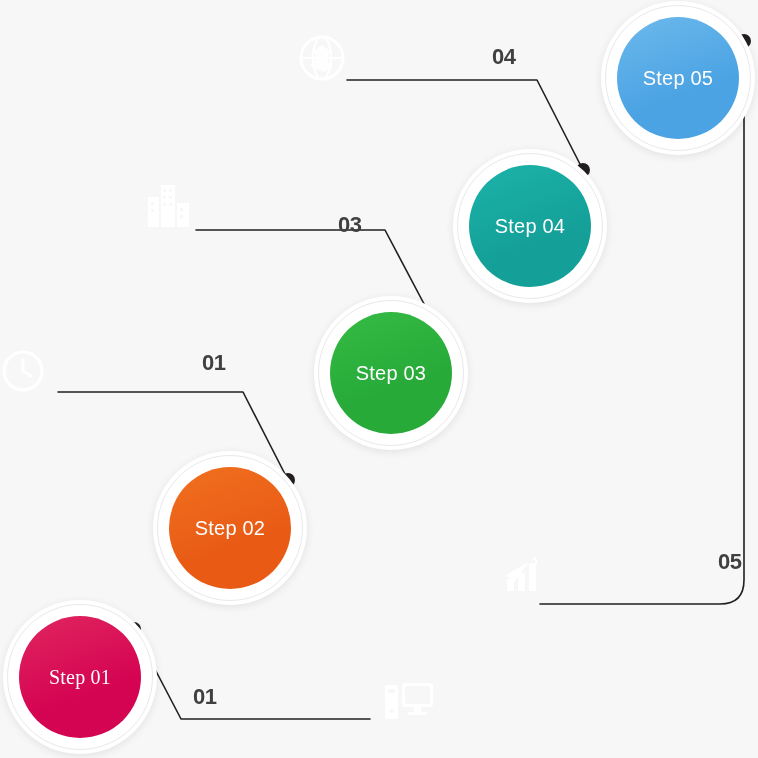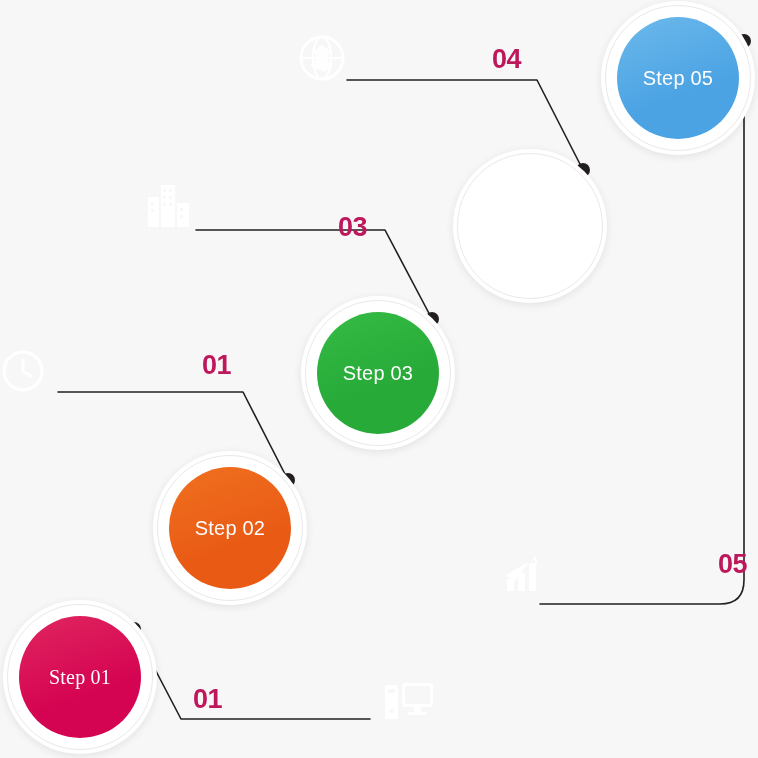--- a/index.html
+++ b/index.html
@@ -61,23 +61,23 @@
     font-weight:400;
     letter-spacing:0.2px;
     white-space:nowrap;
     text-shadow:0 0 1px rgba(0,0,0,0.05);
   }
 
   
   .conn-num {
     position:absolute;
     z-index:4;
-    font-size:27px;
+    font-size:22px;
     font-weight:bold;
-    color:#be185d;
+    color:#404040;
     letter-spacing:-0.5px;
     white-space:nowrap;
   }
 </style>
 </head>
 <body>
 
 <div id="stage">
 
   <svg class="layer" id="watermark-layer" viewBox="0 0 758 758" xmlns="http://www.w3.org/2000/svg">
@@ -158,33 +158,36 @@
 
     <div class="step-node" style="left:153px; top:451px; width:154px; height:154px;">
       <div class="halo-outer" style="width:154px; height:154px;"></div>
       <div class="halo-ring" style="left:4px; top:4px; width:146px; height:146px;"></div>
       <div class="halo-inner" style="left:11px; top:11px; width:132px; height:132px;"></div>
       <div class="disc" style="left:16px; top:16px; width:122px; height:122px; background:linear-gradient(160deg,#f0701f,#e95b15 62%);">
         <span>Step 02</span>
       </div>
     </div>
 
-    <div class="step-node" style="left:301px; top:296px; width:154px; height:154px;text-align:right;">
+    <div class="step-node" style="left:314px; top:296px; width:154px; height:154px;text-align:right;">
       <div class="halo-outer" style="width:154px; height:154px;"></div>
       <div class="halo-ring" style="left:4px; top:4px; width:146px; height:146px;"></div>
       <div class="halo-inner" style="left:11px; top:11px; width:132px; height:132px;"></div>
       <div class="disc" style="left:16px; top:16px; width:122px; height:122px; background:linear-gradient(160deg,#35bb45,#27aa38 62%);">
         <span>Step 03</span>
       </div>
     </div>
 
     <div class="step-node" style="left:453px; top:149px; width:154px; height:154px;">
       <div class="halo-outer" style="width:154px; height:154px;"></div>
       <div class="halo-ring" style="left:4px; top:4px; width:146px; height:146px;"></div>
       <div class="halo-inner" style="left:11px; top:11px; width:132px; height:132px;"></div>
+      <div class="disc" style="left:16px; top:16px; width:122px; height:122px; background:linear-gradient(160deg,#1cb3aa,#14a098 62%);">
+        <span>Step 04</span>
+      </div>
     </div>
 
     <div class="step-node" style="left:601px; top:1px; width:154px; height:154px;">
       <div class="halo-outer" style="width:154px; height:154px;"></div>
       <div class="halo-ring" style="left:4px; top:4px; width:146px; height:146px;"></div>
       <div class="halo-inner" style="left:11px; top:11px; width:132px; height:132px;"></div>
       <div class="disc" style="left:16px; top:16px; width:122px; height:122px; background:linear-gradient(160deg,#6cb9ec,#4ba3e3 62%);">
         <span>Step 05</span>
       </div>
     </div>

